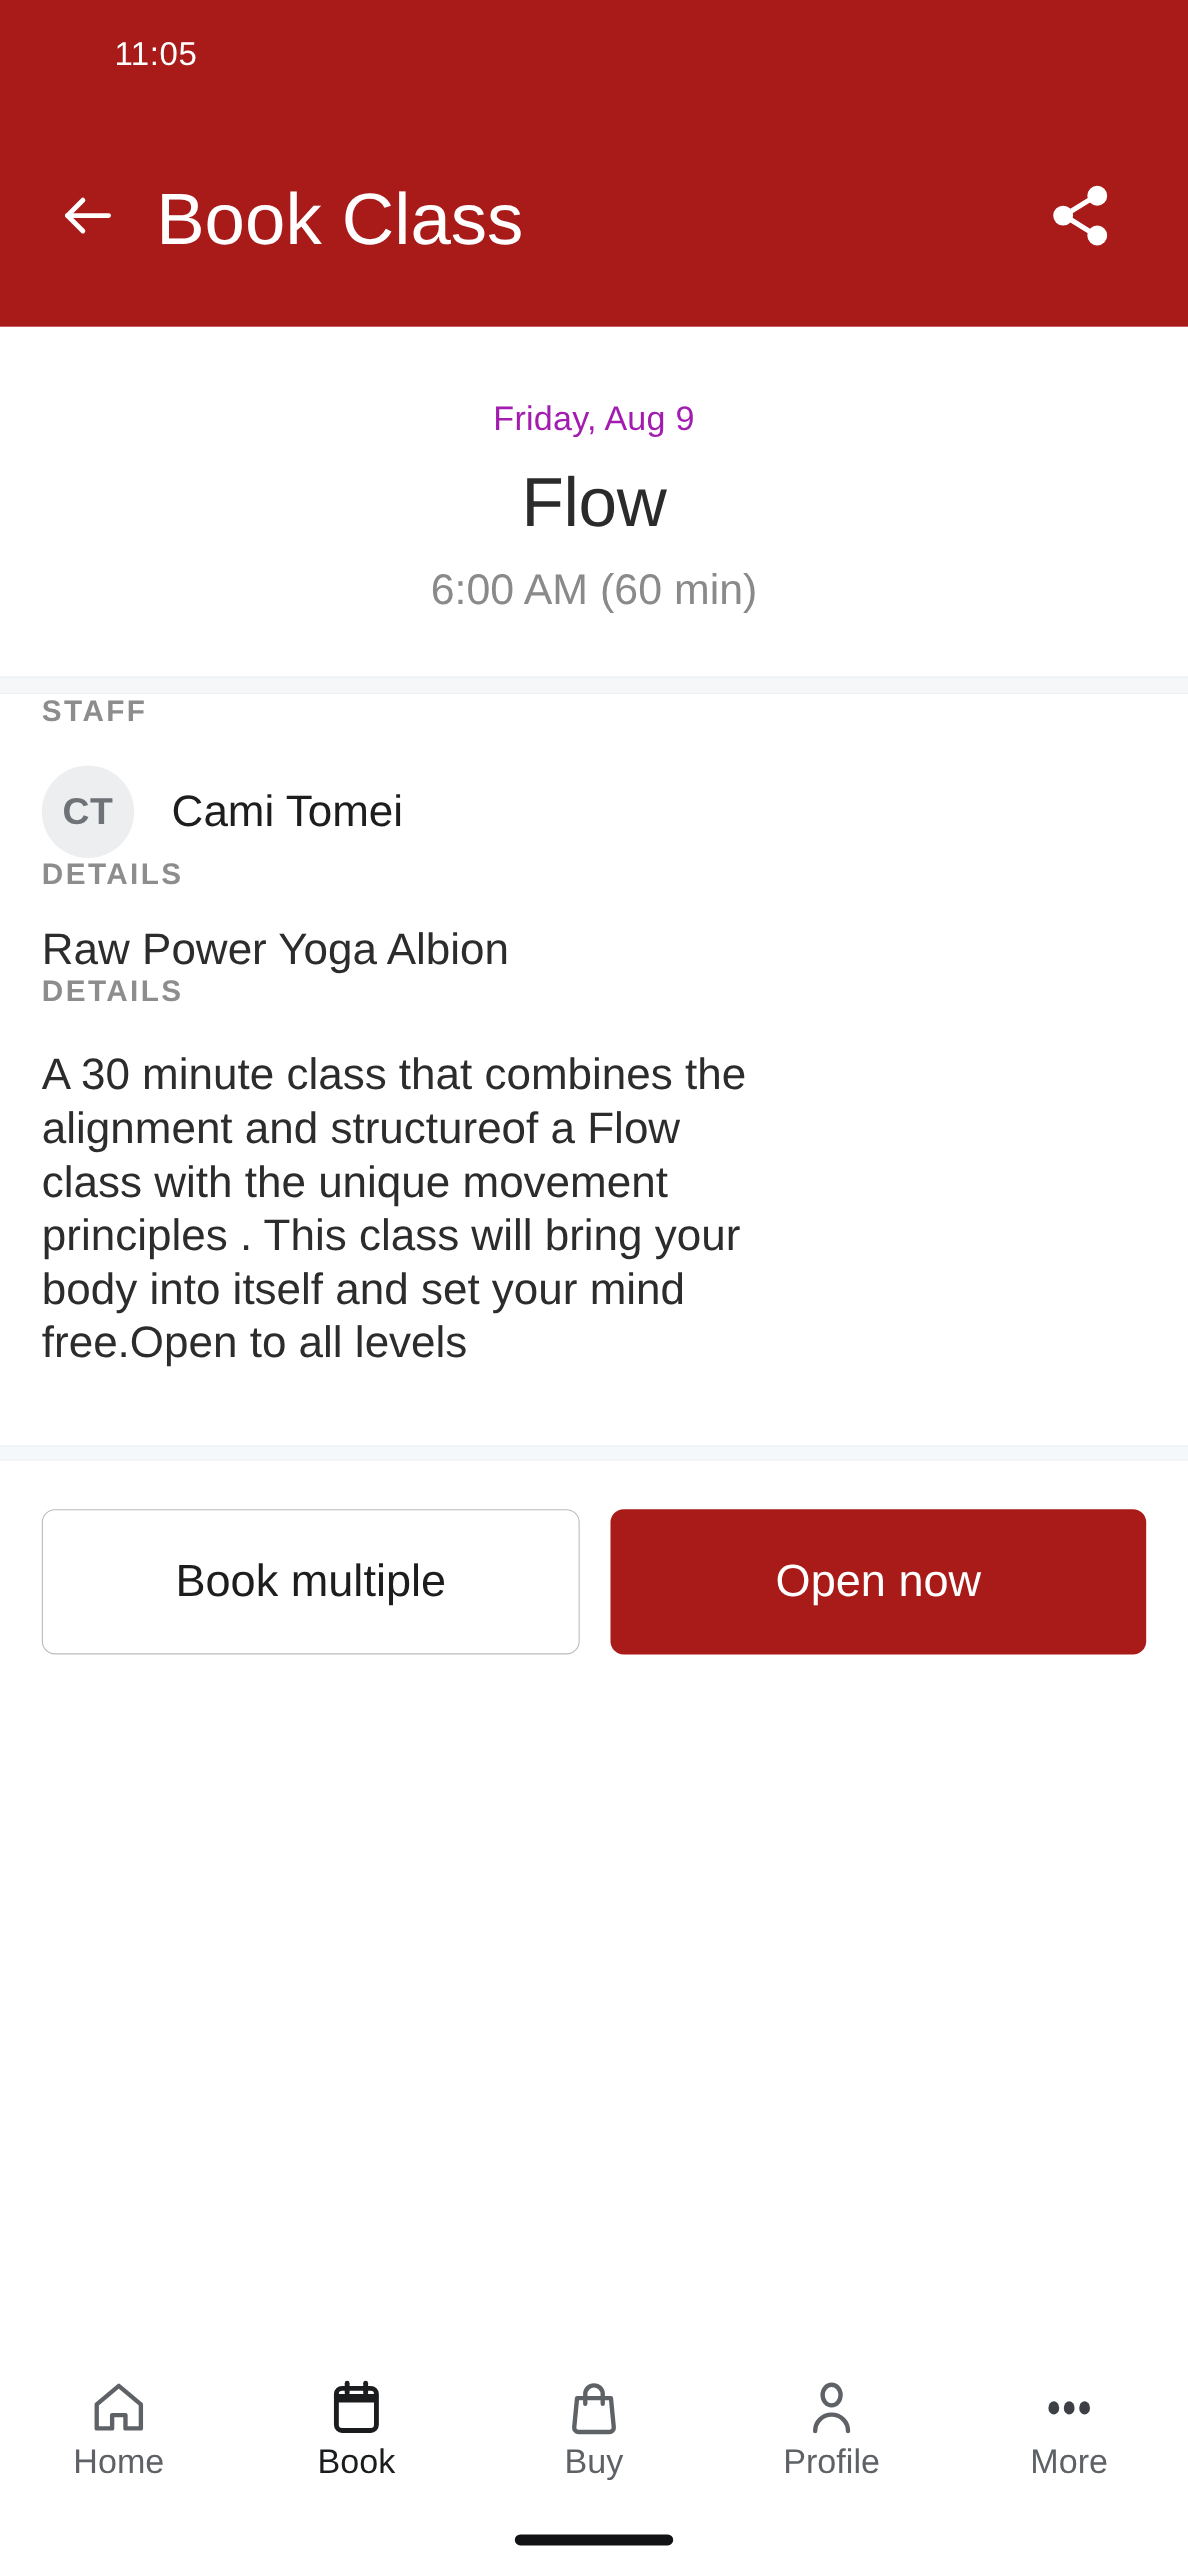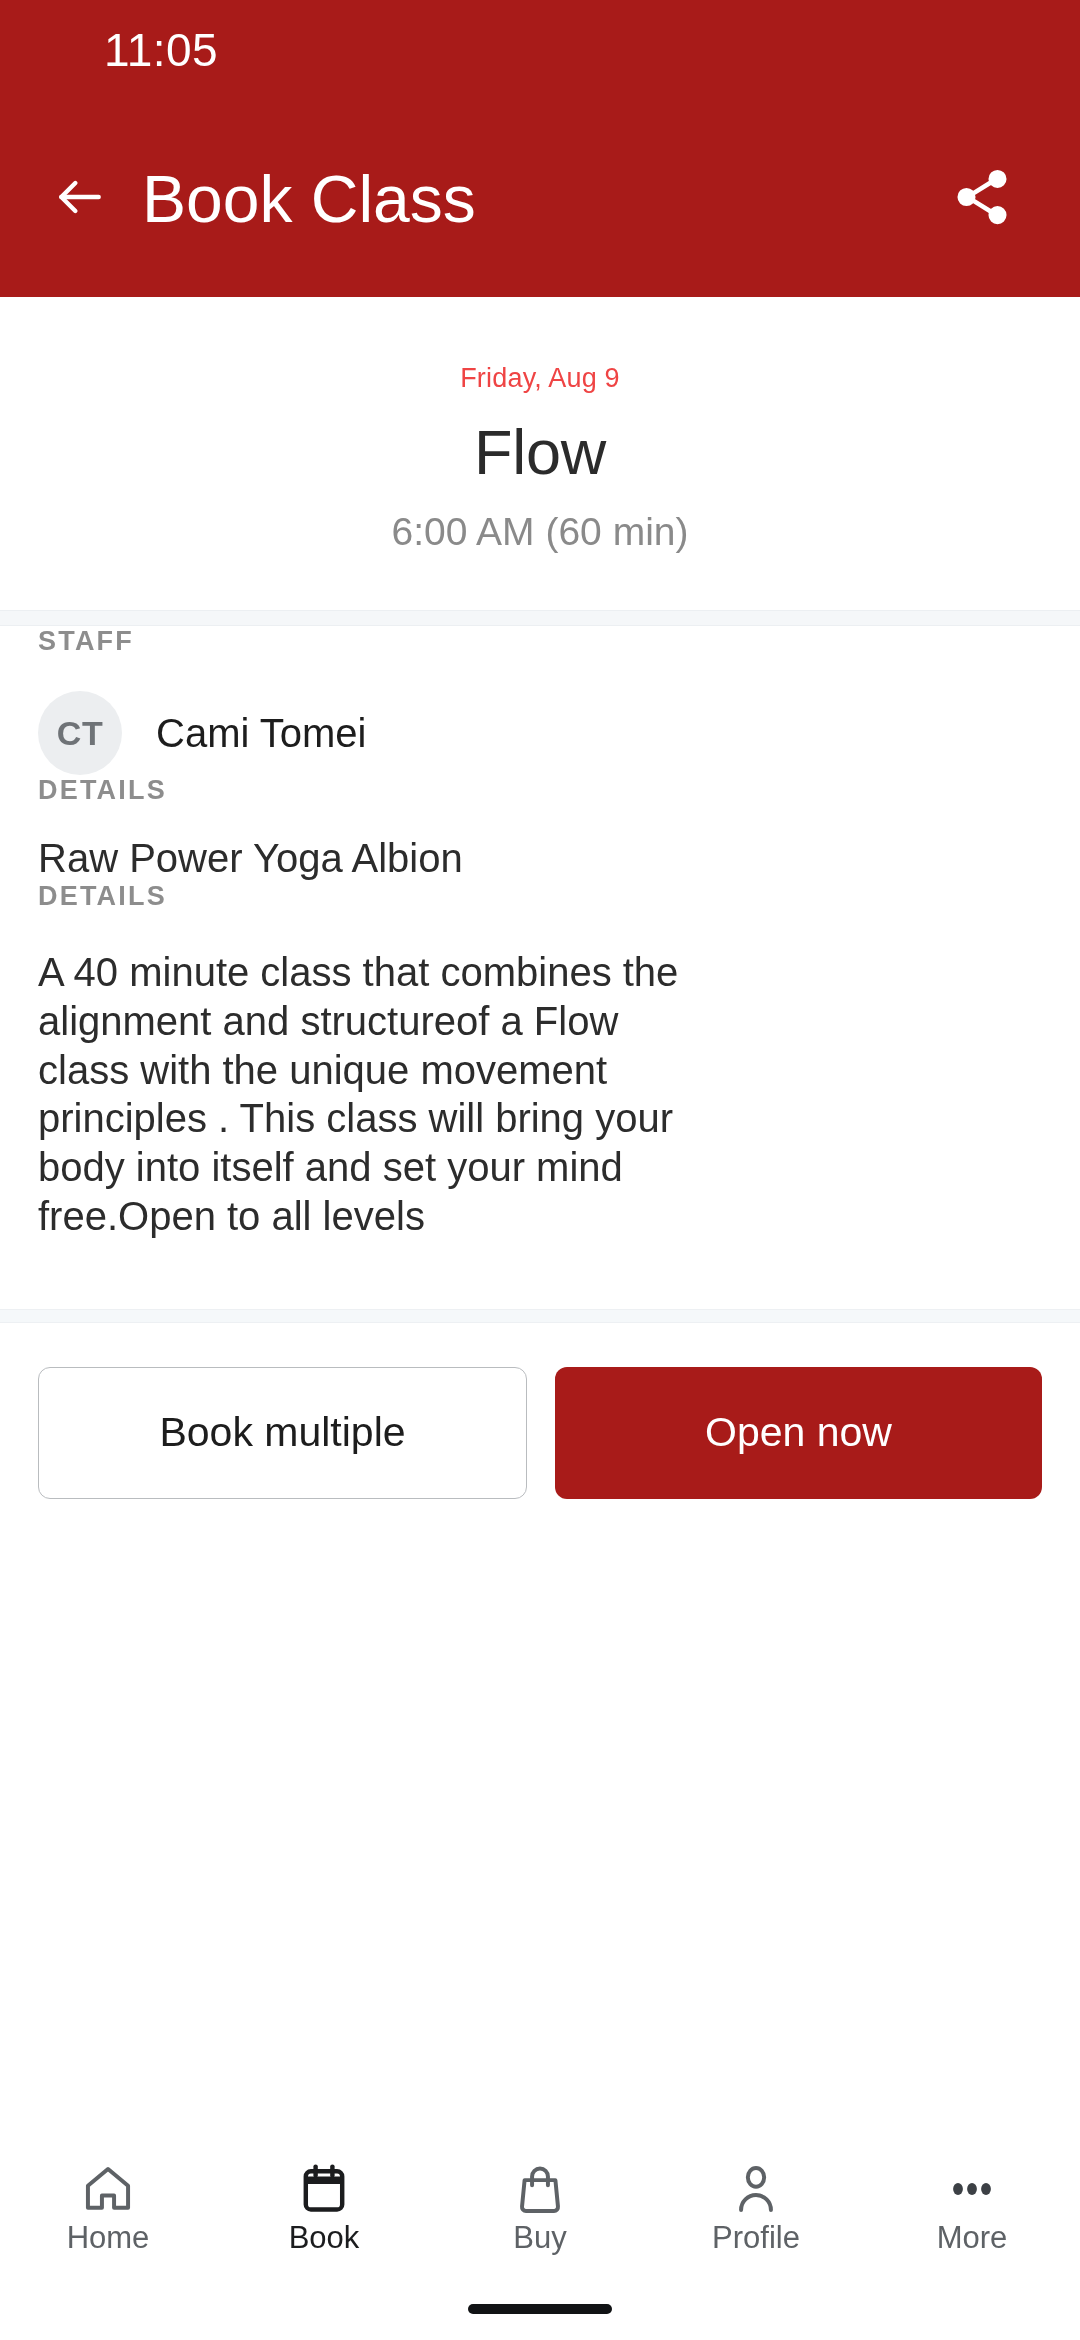--- a/index.html
+++ b/index.html
@@ -19,21 +19,21 @@
     position:relative;
   }
   .statusbar{
     height:100px;
     display:flex;
     align-items:center;
     padding:0 40px;
   }
   .status-time{
     color:#ffffff;
-    font-size:46px;
+    font-size:30px;
     letter-spacing:.5px;
     margin-left:64px;
   }
   .appbar{
     height:197px;
     display:flex;
     align-items:center;
     padding:0 42px;
   }
   .back-btn{
@@ -55,22 +55,22 @@
     margin-right:14px;
   }
 
   
   .summary{
     padding:66px 40px 56px 40px;
     text-align:center;
     background:#fff;
   }
   .summary-date{
-    font-size:27px;
-    color:#ef4444;
+    font-size:31px;
+    color:#a21caf;
     letter-spacing:.2px;
   }
   .summary-name{
     font-size:63px;
     color:#2b2b2b;
     margin-top:22px;
     letter-spacing:-.3px;
   }
   .summary-time{
     font-size:39px;
@@ -256,21 +256,21 @@
   <div class="sec-label">STAFF</div>
   <div class="staff-row">
     <div class="avatar">CT</div>
     <div class="staff-name">Cami Tomei</div>
   </div>
 
   <div class="sec-label">DETAILS</div>
   <div class="sec-value">Raw Power Yoga Albion</div>
 
   <div class="sec-label">DETAILS</div>
-  <div class="details-text">A 40 minute class that combines the alignment and structureof a Flow class with the unique movement principles . This class will bring your body into itself and set your mind free.Open to all levels</div>
+  <div class="details-text">A 30 minute class that combines the alignment and structureof a Flow class with the unique movement principles . This class will bring your body into itself and set your mind free.Open to all levels</div>
 
 </div>
 
 <div class="band-2"></div>
 
 <div class="actions">
   <div class="btn btn-outline">Book multiple</div>
   <div class="btn btn-filled">Open now</div>
 </div>
 

